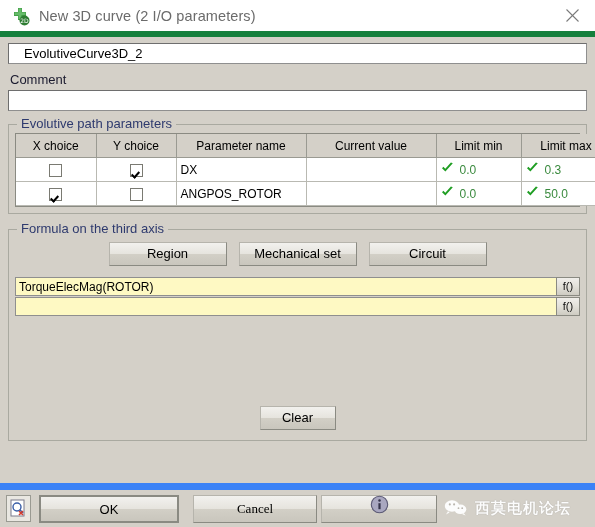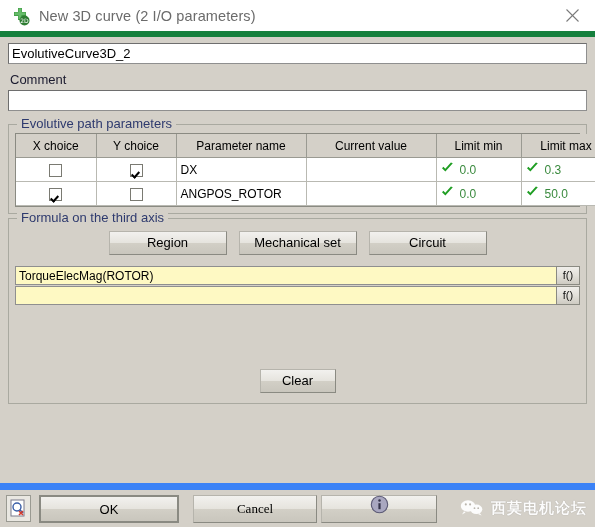--- a/index.html
+++ b/index.html
@@ -68,21 +68,21 @@
     width: 100%;
     height: 21px;
     box-sizing: border-box;
     border: 1px solid #8f8f8f;
     border-top-color: #6e6e6e;
     border-left-color: #6e6e6e;
     background: #fff;
     font-family: "Liberation Sans", sans-serif;
     font-size: 13px;
     color: #000;
-    padding: 0 3px;
+    padding: 0 15px;
     outline: none;
     display: block;
   }
 
   
   .groupbox {
     border: 1px solid #a9a9a0;
     margin-top: 13px;
     padding: 8px 6px 6px 6px;
     position: relative;
@@ -167,21 +167,21 @@
     vertical-align: middle;
     margin-right: 6px;
   }
   .limit-val {
     display: inline-block;
     vertical-align: middle;
     color: #3a8a3e;
   }
 
   
-  .formula-group { margin-top: 4px; height: 186px; padding: 10px 6px 6px 6px; }
+  .formula-group { margin-top: 15px; height: 212px; padding: 10px 6px 6px 6px; }
   .btn-row {
     display: flex;
     justify-content: center;
     gap: 12px;
     margin-top: 2px;
   }
   .btn {
     background: linear-gradient(to bottom, #f2f1ee 0%, #e6e4de 48%, #d2cfc6 52%, #c9c6bd 100%);
     border: 1px solid #8a8a82;
     border-top-color: #b6b4ac;
@@ -265,21 +265,21 @@
     flex: 0 0 auto;
     cursor: default;
     box-sizing: border-box;
   }
   .btn-ok { width: 140px; height: 28px; line-height: 26px; margin-right: 14px; border-width: 2px; border-color: #8a8a82; }
   .btn-cancel { width: 124px; height: 28px; line-height: 26px; margin-right: 4px; font-family: Liberation Serif, serif; }
   .btn-info { width: 116px; height: 28px; line-height: 26px; display: flex; align-items: center; justify-content: center; }
 
   .watermark {
     position: absolute;
-    right: 8px;
+    right: 24px;
     top: 50%;
     transform: translateY(-50%);
     display: flex;
     align-items: center;
     gap: 7px;
     color: #ffffff;
     opacity: .95;
   }
   .wm-text {
     font-family: "DejaVu Sans", sans-serif;

